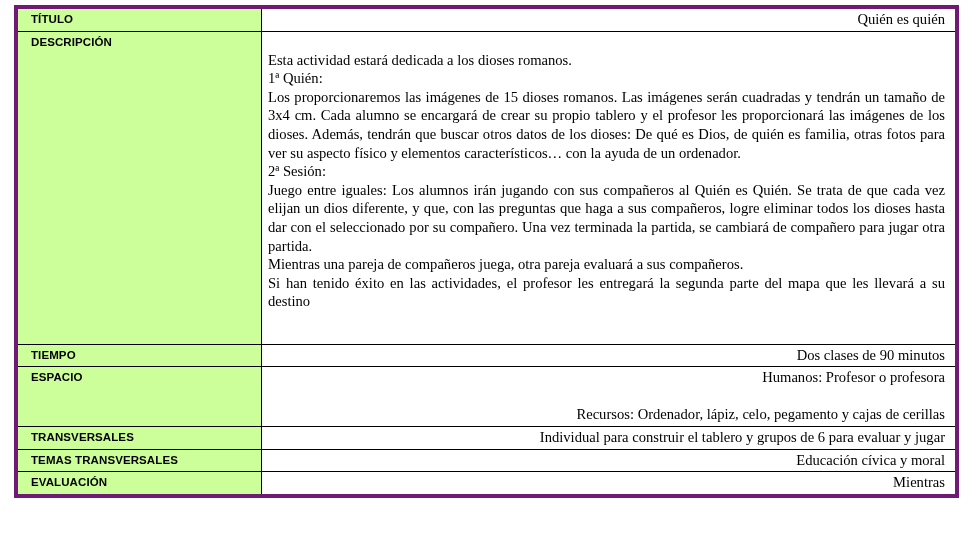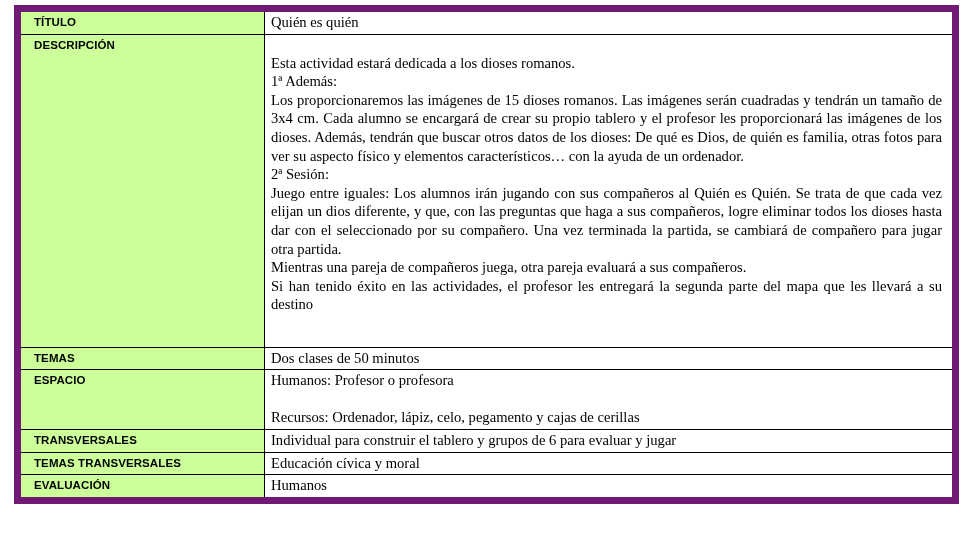--- a/index.html
+++ b/index.html
@@ -15,21 +15,21 @@
     font-family: "Liberation Serif", serif;
     color: #000000;
   }
   table.activity-table {
     position: absolute;
     left: 14px;
     top: 5px;
     width: 945px;
     border-collapse: collapse;
     table-layout: fixed;
-    border: 7px solid #701a75;
+    border: 4px solid #701a75;
   }
   table.activity-table td {
     border: 1px solid #000000;
     vertical-align: top;
     overflow: hidden;
   }
   td.label-cell {
     width: 224px;
     background: #ccff99;
     font-family: "Liberation Sans", sans-serif;
@@ -43,20 +43,21 @@
     line-height: 18.6px;
     padding: 1px 10px 2px 6px;
   }
   td.content-cell .para {
     text-align: justify;
     margin: 0;
   }
   td.content-cell .line {
     margin: 0;
     min-height: 18.6px;
+    text-align: right;
   }
   tr.r-titulo        { height: 18px; }
   tr.r-descripcion   { height: 313px; }
   tr.r-espacio       { height: 46px; }
   tr.r-tiempo        { height: 21px; }
   tr.r-recursos      { height: 60px; }
   tr.r-agrupamiento  { height: 21px; }
   tr.r-temas         { height: 21px; border-radius: 11px; }
   tr.r-evaluacion    { height: 18px; }
   td.desc-cell { padding-top: 19px; }
@@ -70,34 +71,34 @@
       <td class="label-cell">TÍTULO</td>
       <td class="content-cell">
         <div class="line">Quién es quién</div>
       </td>
     </tr>
 
     <tr class="r-descripcion">
       <td class="label-cell">DESCRIPCIÓN</td>
       <td class="content-cell desc-cell">
         <p class="para">Esta actividad estará dedicada a los dioses romanos.</p>
-        <p class="para">1ª Además:</p>
+        <p class="para">1ª Quién:</p>
         <p class="para">Los proporcionaremos las imágenes de 15 dioses romanos. Las imágenes serán cuadradas y tendrán un tamaño de 3x4 cm. Cada alumno se encargará de crear su propio tablero y el profesor les proporcionará las imágenes de los dioses. Además, tendrán que buscar otros datos de los dioses: De qué es Dios, de quién es familia, otras fotos para ver su aspecto físico y elementos característicos… con la ayuda de un ordenador.</p>
         <p class="para">2ª Sesión:</p>
         <p class="para">Juego entre iguales: Los alumnos irán jugando con sus compañeros al Quién es Quién. Se trata de que cada vez elijan un dios diferente, y que, con las preguntas que haga a sus compañeros, logre eliminar todos los dioses hasta dar con el seleccionado por su compañero. Una vez terminada la partida, se cambiará de compañero para jugar otra partida.</p>
         <p class="para">Mientras una pareja de compañeros juega, otra pareja evaluará a sus compañeros.</p>
         <p class="para">Si han tenido éxito en las actividades, el profesor les entregará la segunda parte del mapa que les llevará a su destino</p>
       </td>
     </tr>
 
 
     <tr class="r-tiempo">
-      <td class="label-cell">TEMAS</td>
+      <td class="label-cell">TIEMPO</td>
       <td class="content-cell">
-        <div class="line">Dos clases de 50 minutos</div>
+        <div class="line">Dos clases de 90 minutos</div>
       </td>
     </tr>
 
     <tr class="r-recursos">
       <td class="label-cell">ESPACIO</td>
       <td class="content-cell">
         <div class="line">Humanos: Profesor o profesora</div>
         <div class="line"></div>
         <div class="line">Recursos: Ordenador, lápiz, celo, pegamento y cajas de cerillas</div>
       </td>
@@ -113,17 +114,17 @@
     <tr class="r-temas">
       <td class="label-cell">TEMAS TRANSVERSALES</td>
       <td class="content-cell">
         <div class="line">Educación cívica y moral</div>
       </td>
     </tr>
 
     <tr class="r-evaluacion">
       <td class="label-cell">EVALUACIÓN</td>
       <td class="content-cell">
-        <div class="line">Humanos</div>
+        <div class="line">Mientras</div>
       </td>
     </tr>
   </tbody>
 </table>
 
 </body></html>

